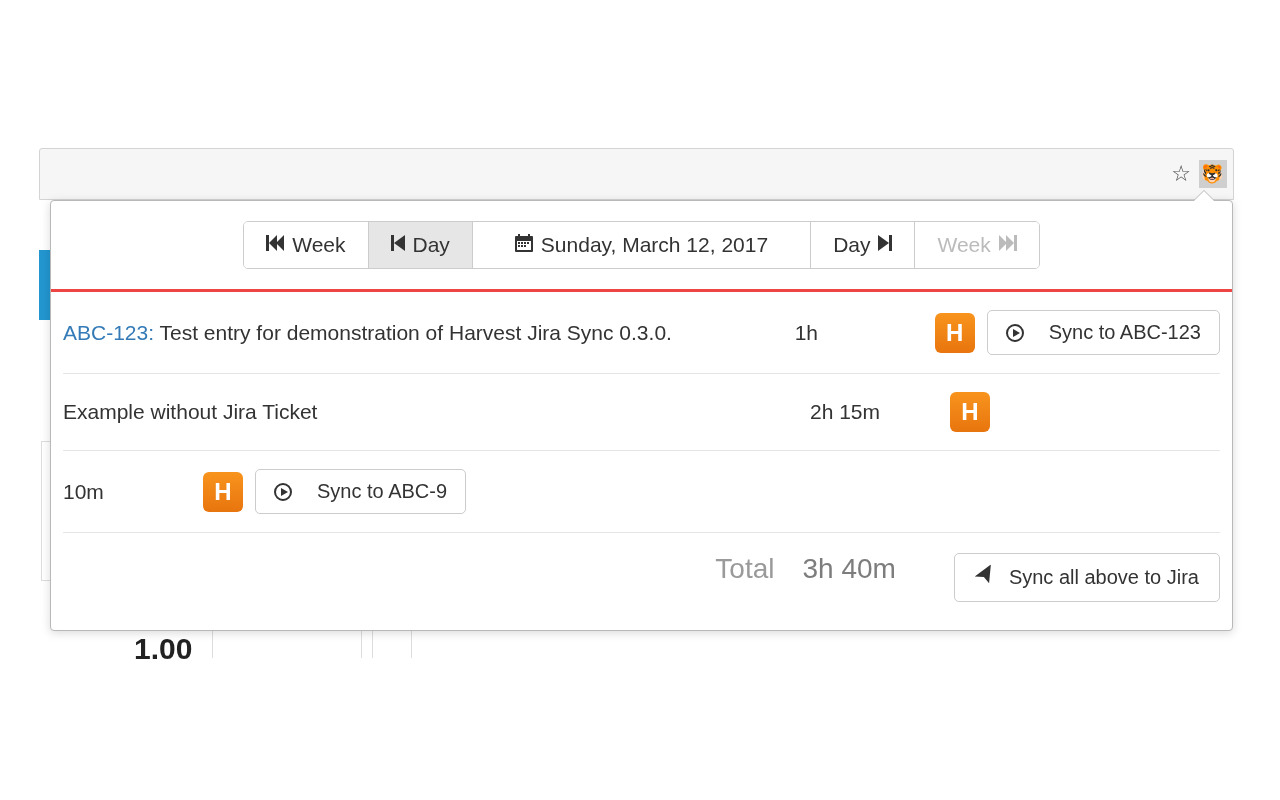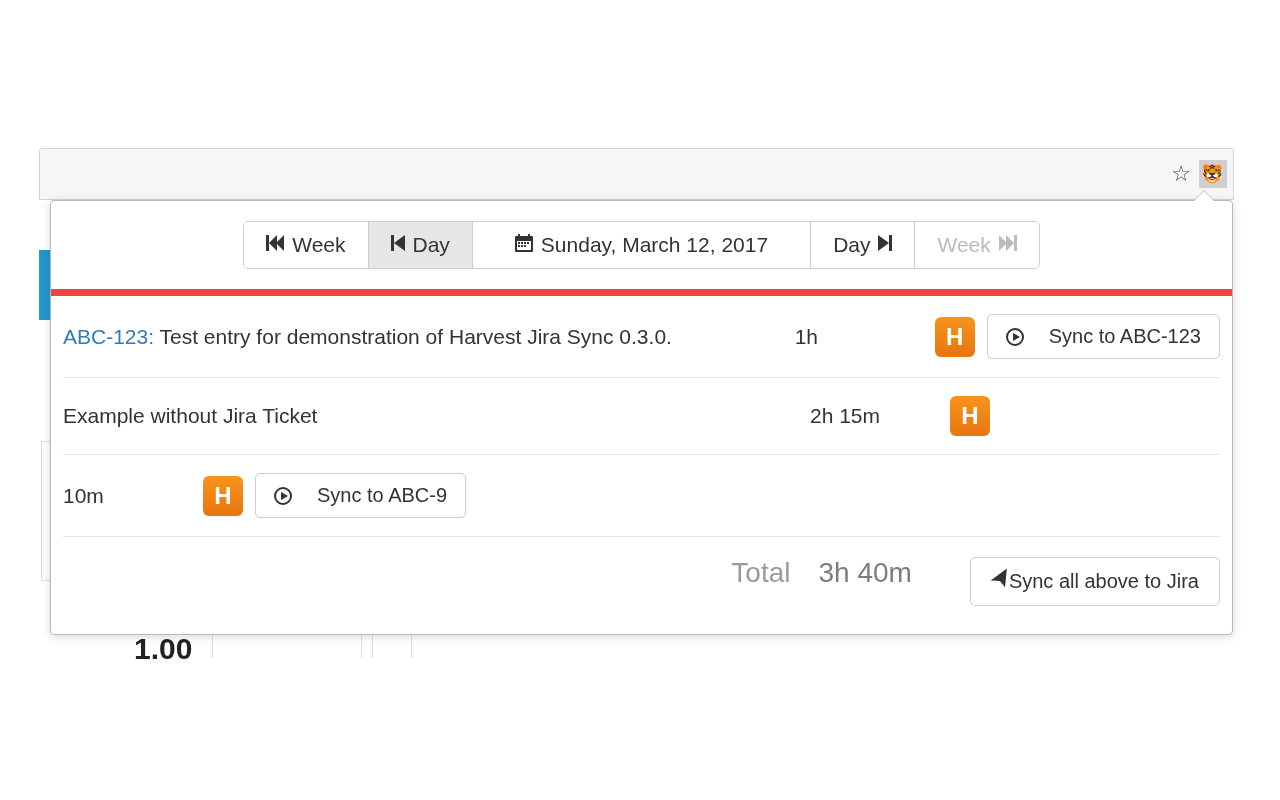--- a/index.html
+++ b/index.html
@@ -63,21 +63,21 @@
       border-left: 11px solid transparent;
       border-right: 11px solid transparent;
       border-bottom: 11px solid #b8b8b8;
     }
     
     
     .toolbar {
       display: flex;
       justify-content: center;
       padding: 20px 0 20px;
-      border-bottom: 7px solid #ef4444;
+      border-bottom: 3px solid #ef4444;
     }
     .btn-group {
       display: inline-flex;
       border: 1px solid #ccc;
       border-radius: 5px;
       overflow: hidden;
     }
     .btn-group .btn {
       background: #fff;
       border: none;
@@ -171,21 +171,21 @@
     .sync-all-btn {
       background: #fff;
       border: 1px solid #ccc;
       border-radius: 5px;
       padding: 12px 20px;
       font-size: 20px;
       color: #333;
       cursor: pointer;
       display: inline-flex;
       align-items: center;
-      gap: 0;
+      gap: 16px;
     }
     .plane-icon { font-size: 18px; color: #333; transform: rotate(-10deg); }
     
     
     .bg-bar {
       position: absolute;
       top: 250px;
       left: 39px;
       width: 18px;
       height: 70px;

